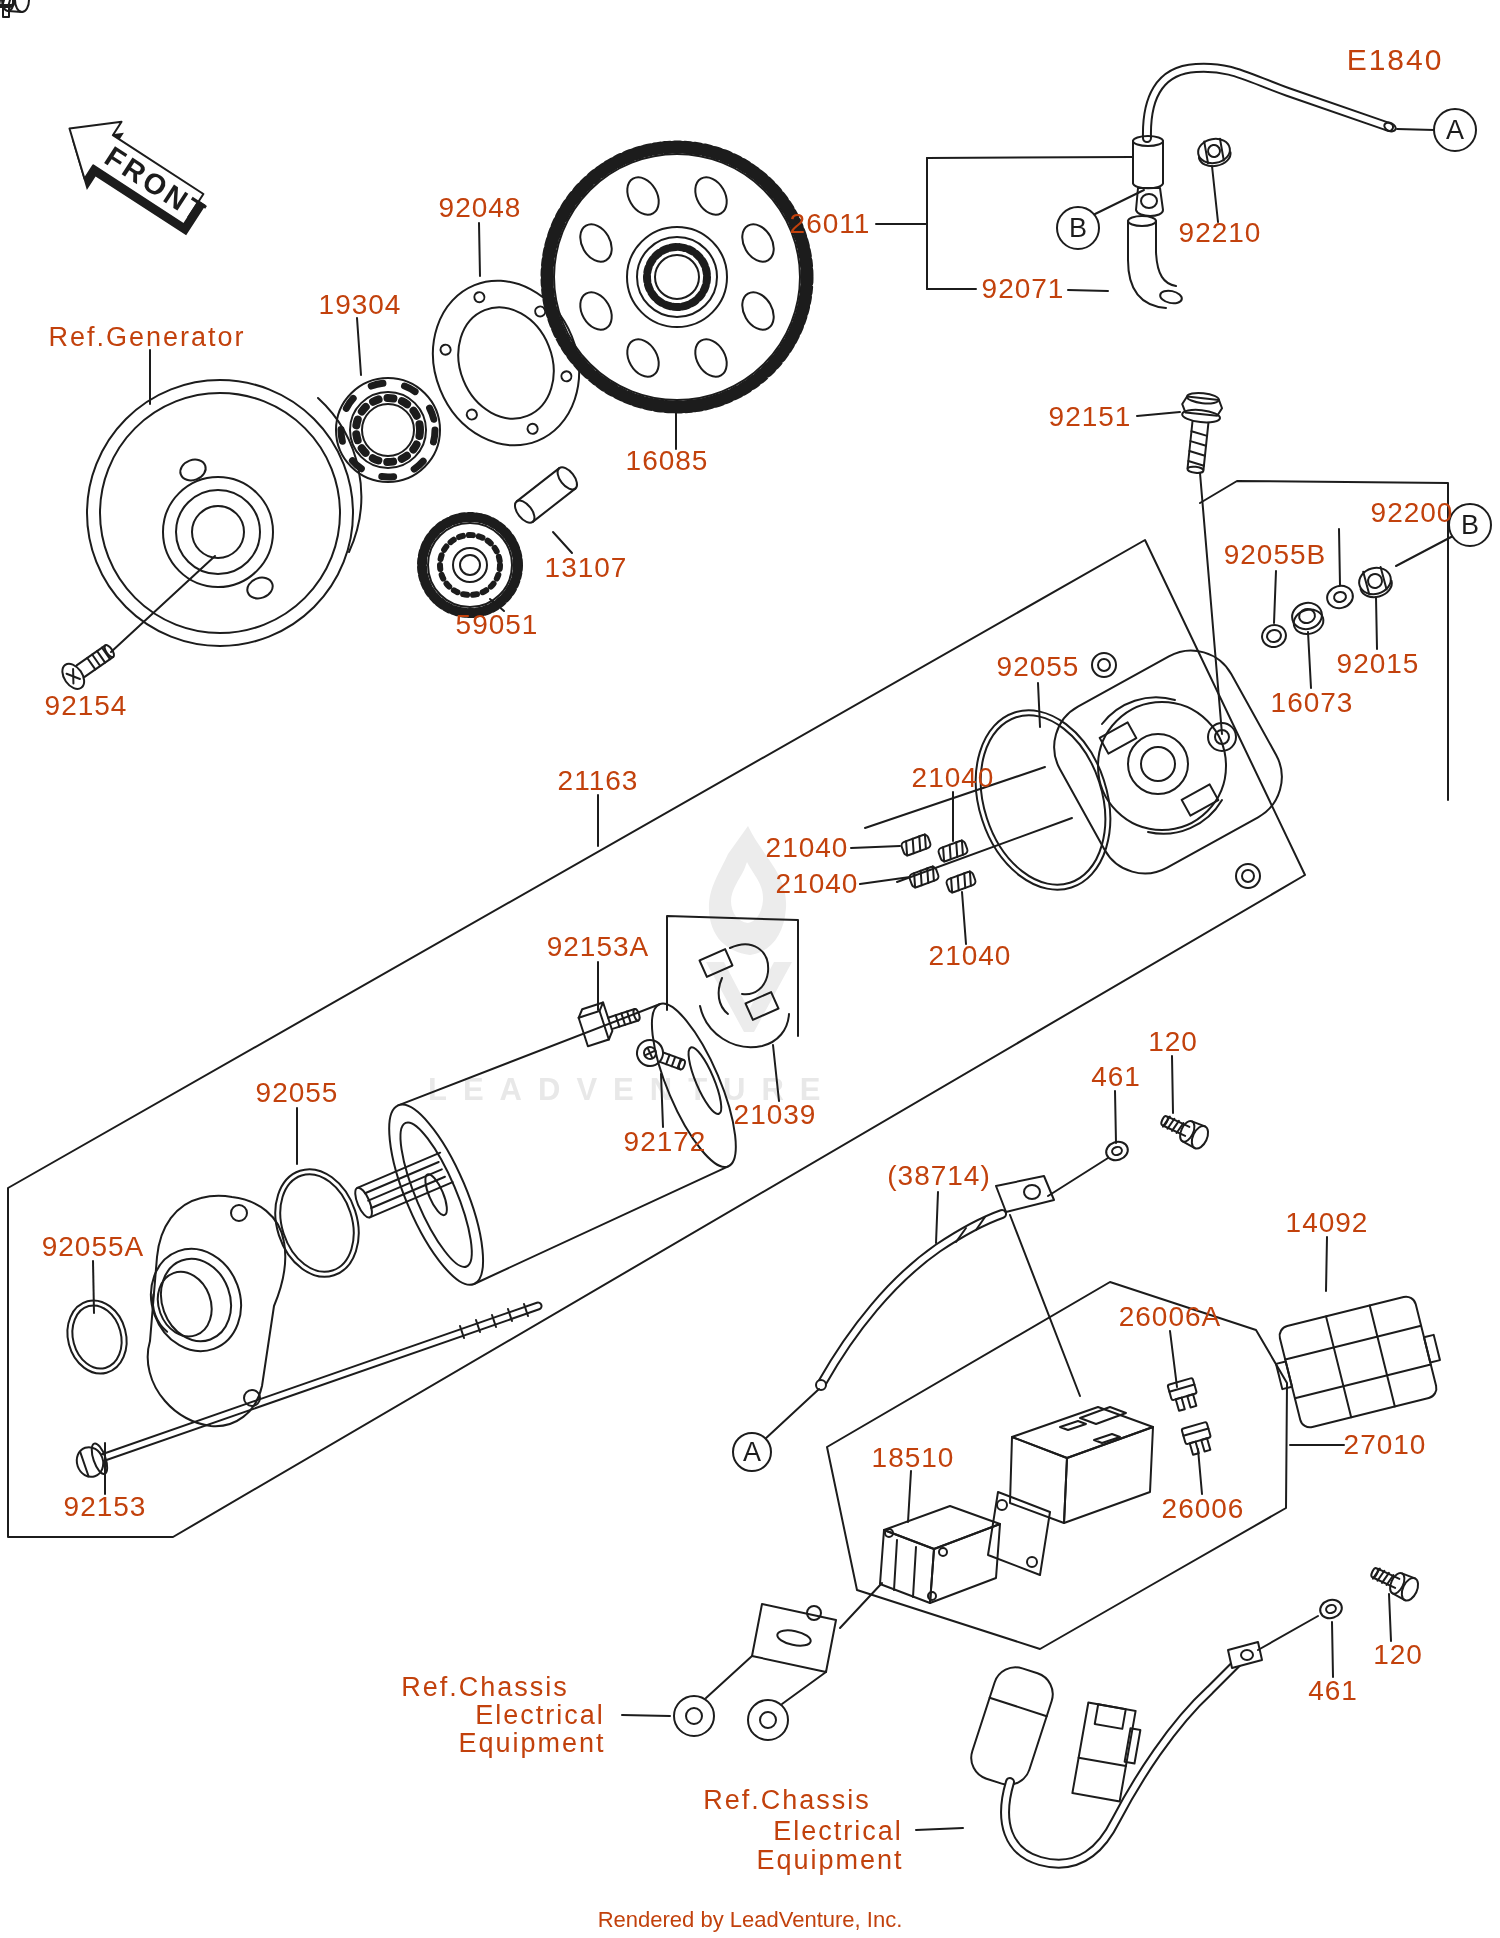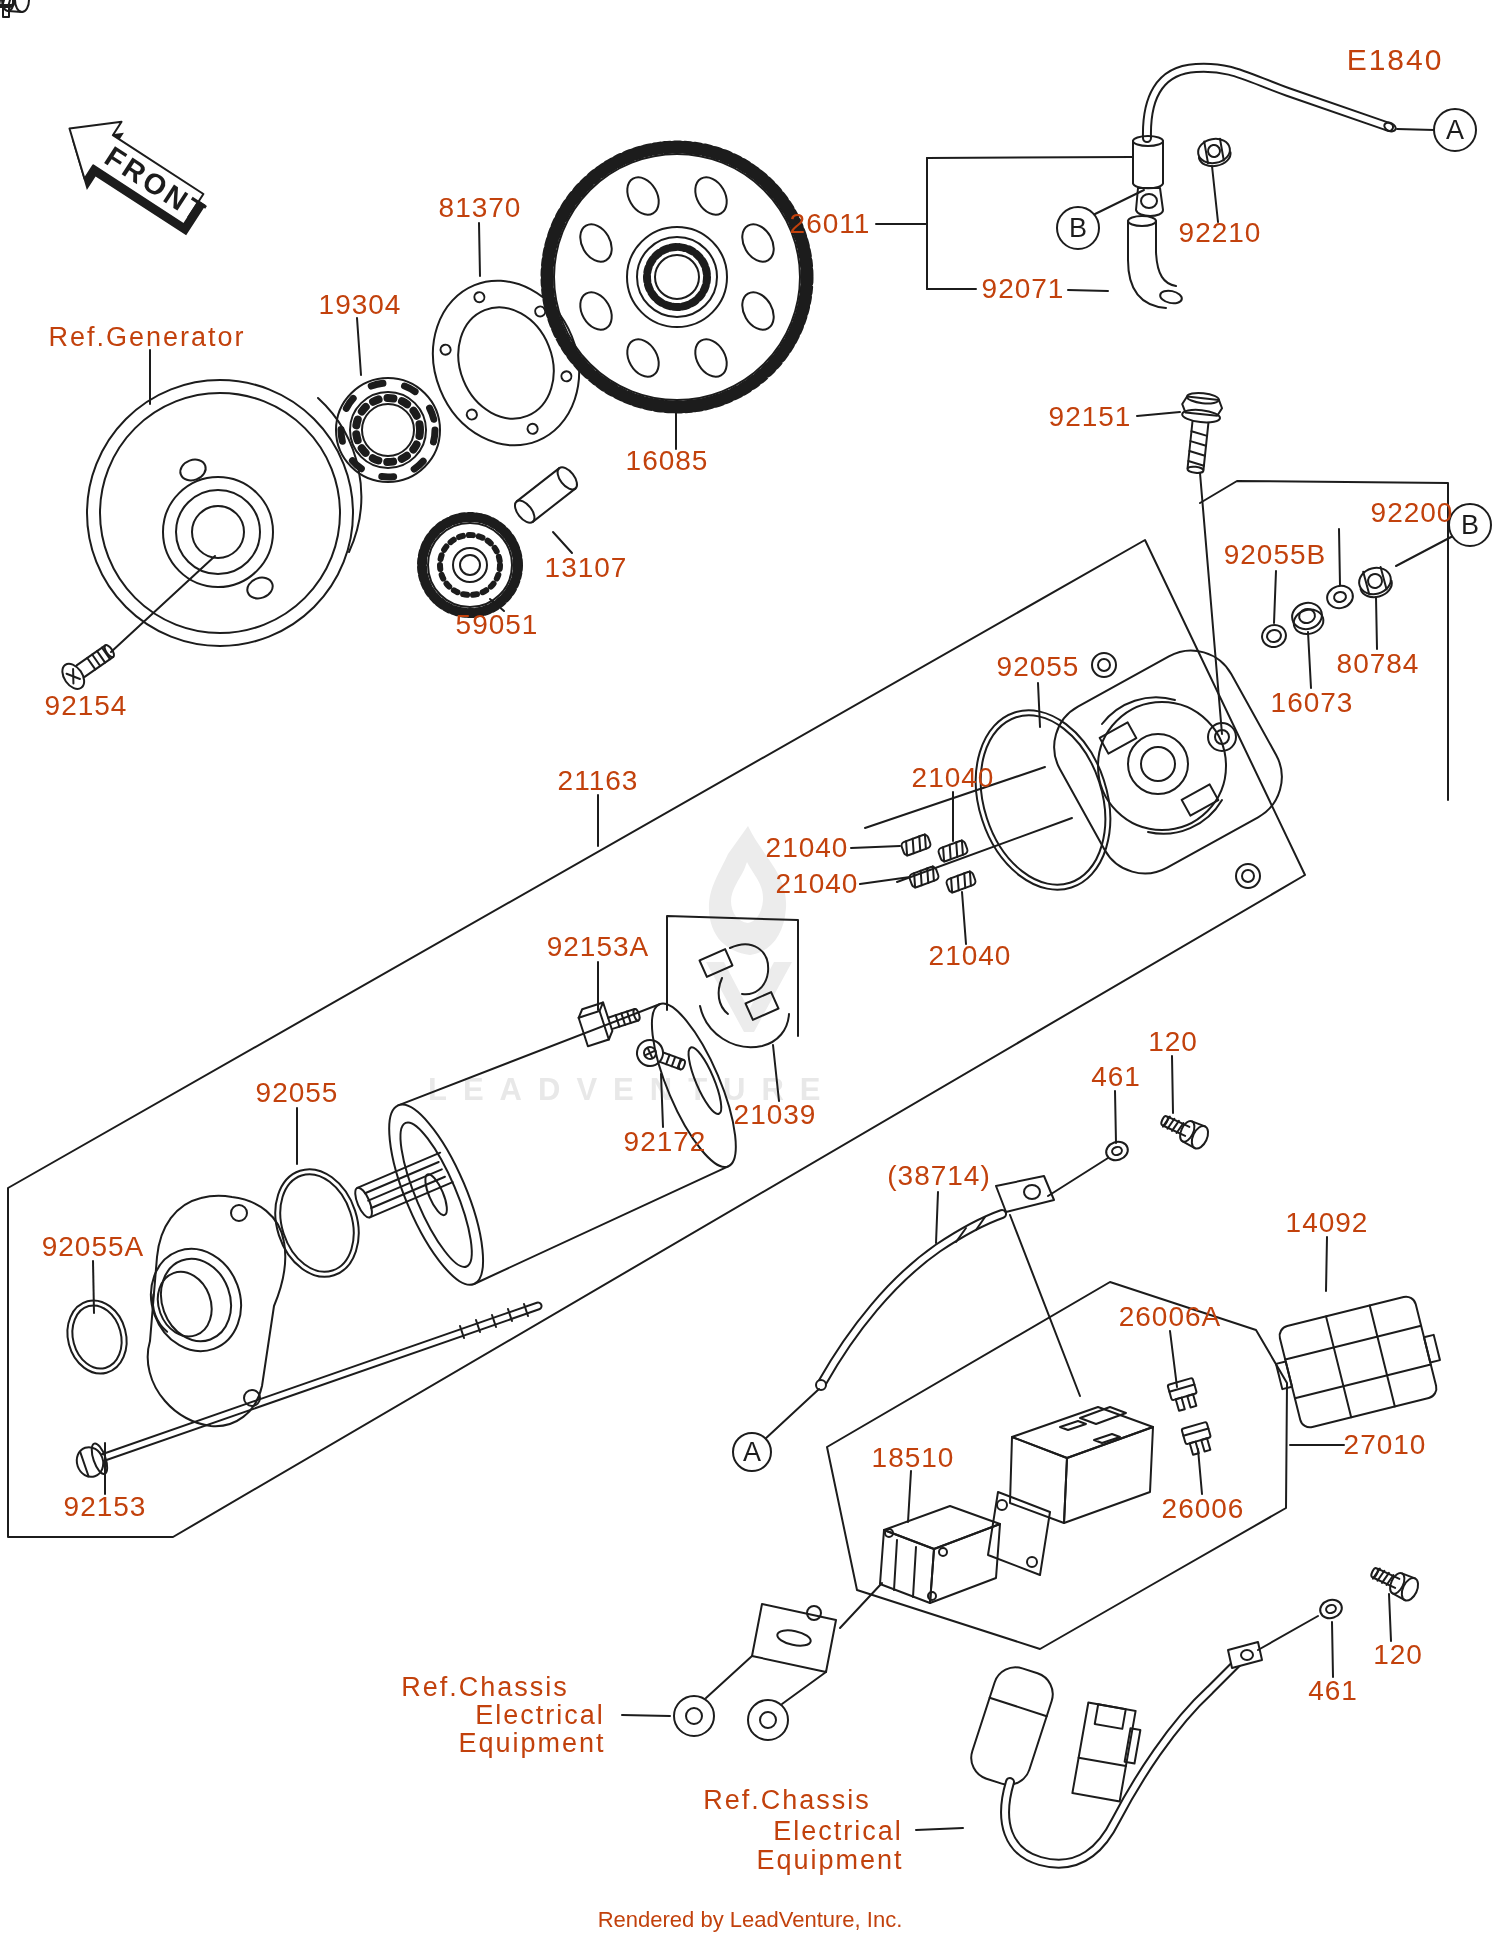--- a/index.html
+++ b/index.html
@@ -496,39 +496,39 @@
     </g>
     <g>
       <circle cx="752" cy="1452" r="19" class="fillw"></circle>
       <text class="mark-txt" x="752" y="1461">A</text>
     </g>
   </svg>
 
   <div class="lbl code" style="left:1395px;top:60px">E1840</div>
   <div class="lbl ref" style="left:147px;top:337px">Ref.Generator</div>
 
-  <div class="lbl" style="left:480px;top:208px">81370</div>
+  <div class="lbl" style="left:480px;top:208px">92048</div>
   <div class="lbl" style="left:360px;top:305px">19304</div>
   <div class="lbl" style="left:667px;top:461px">16085</div>
   <div class="lbl" style="left:586px;top:568px">13107</div>
   <div class="lbl" style="left:497px;top:625px">59051</div>
   <div class="lbl" style="left:86px;top:706px">92154</div>
   <div class="lbl" style="left:598px;top:781px">21163</div>
   <div class="lbl" style="left:1038px;top:667px">92055</div>
   <div class="lbl" style="left:953px;top:778px">21040</div>
   <div class="lbl" style="left:807px;top:848px">21040</div>
   <div class="lbl" style="left:817px;top:884px">21040</div>
   <div class="lbl" style="left:970px;top:956px">21040</div>
   <div class="lbl" style="left:598px;top:947px">92153A</div>
   <div class="lbl" style="left:665px;top:1142px">92172</div>
   <div class="lbl" style="left:775px;top:1115px">21039</div>
   <div class="lbl" style="left:1090px;top:417px">92151</div>
   <div class="lbl" style="left:1412px;top:513px">92200</div>
   <div class="lbl" style="left:1275px;top:555px">92055B</div>
-  <div class="lbl" style="left:1378px;top:664px">80784</div>
+  <div class="lbl" style="left:1378px;top:664px">92015</div>
   <div class="lbl" style="left:1312px;top:703px">16073</div>
   <div class="lbl" style="left:830px;top:224px">26011</div>
   <div class="lbl" style="left:1023px;top:289px">92071</div>
   <div class="lbl" style="left:1220px;top:233px">92210</div>
   <div class="lbl" style="left:939px;top:1176px">(38714)</div>
   <div class="lbl" style="left:1116px;top:1077px">461</div>
   <div class="lbl" style="left:1173px;top:1042px">120</div>
   <div class="lbl" style="left:1327px;top:1223px">14092</div>
   <div class="lbl" style="left:1170px;top:1317px">26006A</div>
   <div class="lbl" style="left:1385px;top:1445px">27010</div>

